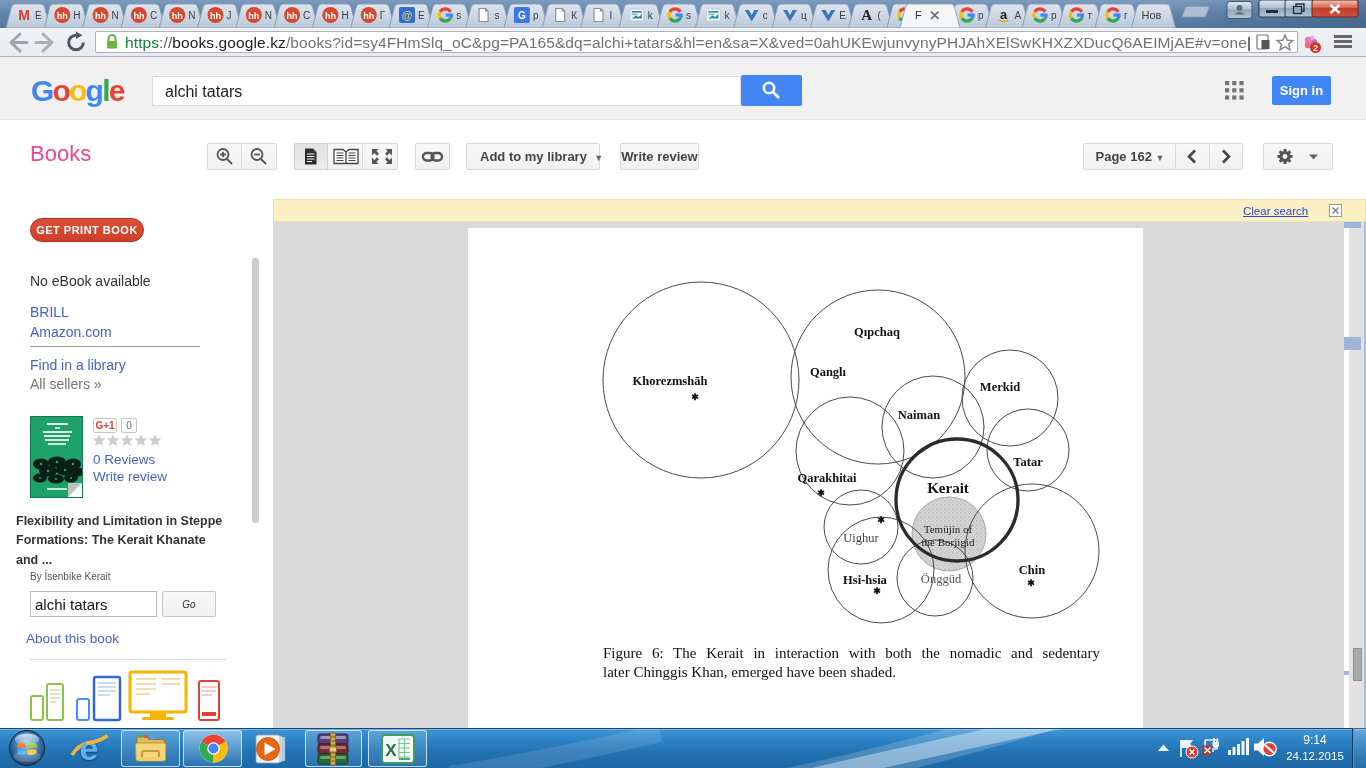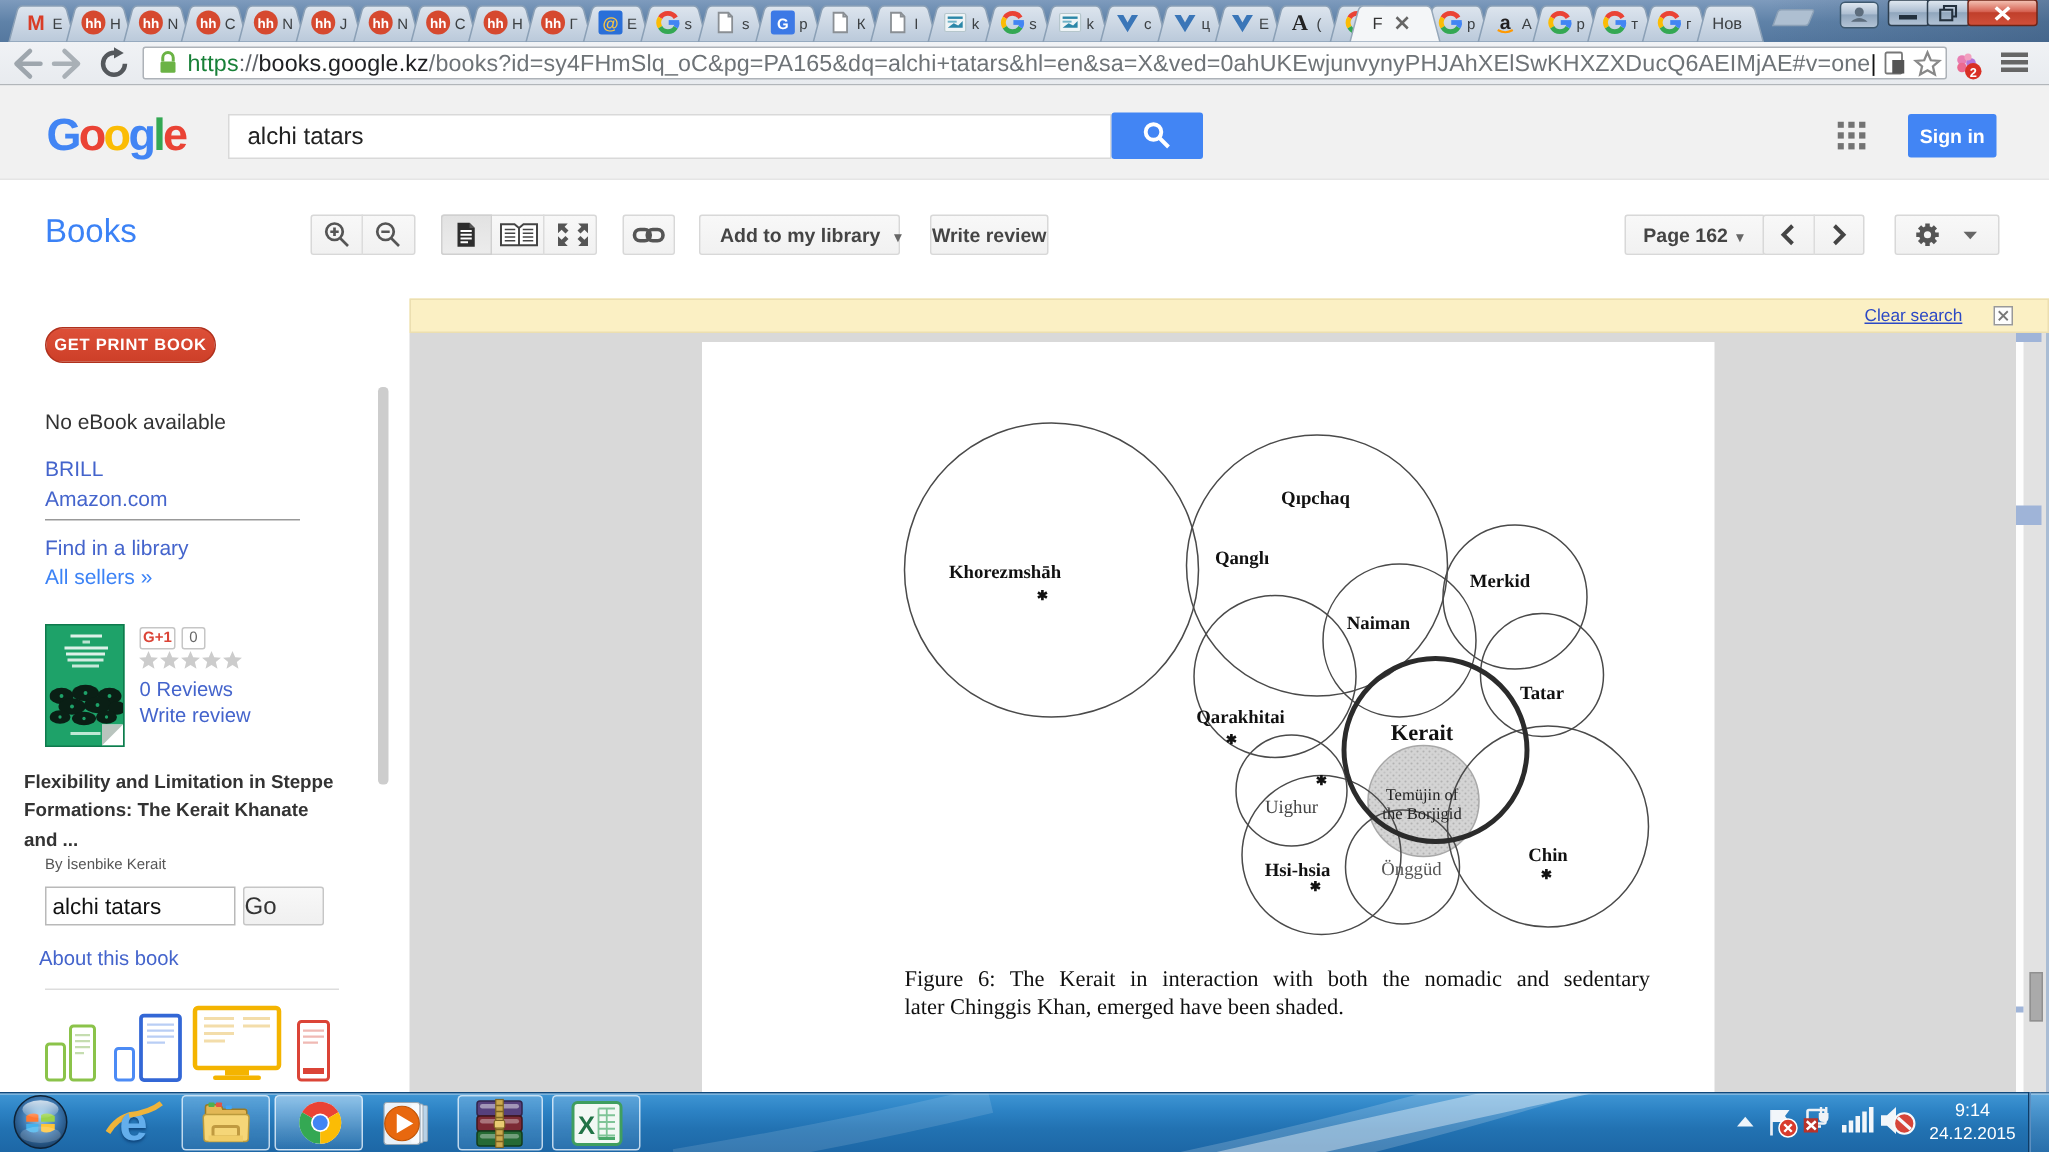--- a/index.html
+++ b/index.html
@@ -276,21 +276,21 @@
 <rect x="0" y="7.2" width="4.2" height="4.2"></rect>
         <rect x="7.2" y="7.2" width="4.2" height="4.2"></rect>
         <rect x="14.4" y="7.2" width="4.2" height="4.2"></rect>
 <rect x="0" y="14.4" width="4.2" height="4.2"></rect>
         <rect x="7.2" y="14.4" width="4.2" height="4.2"></rect>
         <rect x="14.4" y="14.4" width="4.2" height="4.2"></rect>
 </g>
     </svg>
 <div class="abs" style="left:1272px;top:76px;width:59px;height:29px;background:#4285f4;border-radius:2px;color:#fff;font-size:13px;font-weight:bold;text-align:center;line-height:29px;">Sign in</div>
 
-<div class="abs" style="left:30px;top:141px;font-size:22px;color:#3b82f6;">Books</div>
+<div class="abs" style="left:30px;top:141px;font-size:22px;color:#ec4899;">Books</div>
 <div class="abs" style="left:207px;top:143px;width:70px;height:27px;background:linear-gradient(#f8f8f8,#f1f1f1);border:1px solid #d8d8d8;border-radius:2px;"></div>
     <div class="abs" style="left:241px;top:143px;width:1px;height:27px;background:#dcdcdc;"></div>
     <svg class="abs" style="left:207px;top:143px" width="70" height="27" viewBox="0 0 70 27">
 <g stroke="#555" fill="none" stroke-width="1.8">
 <circle cx="16" cy="11.5" r="5.5"></circle>
         <path d="M20 16 L25 21"></path>
 <path d="M13.2 11.5 L18.8 11.5 M16 8.7 L16 14.3"></path>
 <circle cx="50" cy="11.5" r="5.5"></circle>
         <path d="M54 16 L59 21"></path>
 <path d="M47.2 11.5 L52.8 11.5"></path>
@@ -350,21 +350,21 @@
 <div class="abs" style="left:1243px;top:205px;font-size:11.5px;"><a style="color:#2b48c5">Clear search</a></div>
 <div class="abs" style="left:1329px;top:204px;width:13px;height:13px;border:1px solid #999;background:#fdfdfd;"></div>
 <svg class="abs" style="left:1329px;top:204px" width="13" height="13">
       <path d="M3.5 3.5 L9.5 9.5 M9.5 3.5 L3.5 9.5" stroke="#777" stroke-width="1.2"></path>
     </svg>
 
 <div class="abs" style="left:30px;top:218px;width:114px;height:24px;background:linear-gradient(#dd4f38,#cd3f28);border:1px solid #b0301c;border-radius:12px;color:#fff;font-size:11px;font-weight:bold;letter-spacing:0.5px;text-align:center;line-height:23px;">GET PRINT BOOK</div>
 <div class="abs" style="left:30px;top:273px;font-size:14px;color:#333;">No eBook available</div>
 <div class="abs" style="left:30px;top:302px;font-size:14px;line-height:20px;"><a style="color:#4464cc;text-decoration:none;">BRILL</a><br><a style="color:#4464cc;text-decoration:none;">Amazon.com</a></div>
 <div class="abs" style="left:30px;top:346px;width:170px;height:1px;background:#999;"></div>
-<div class="abs" style="left:30px;top:356px;font-size:14px;line-height:19px;"><a style="color:#4464cc;text-decoration:none;">Find in a library</a><br><a style="color:#3b82f6;text-decoration:none;">All sellers »</a></div>
+<div class="abs" style="left:30px;top:356px;font-size:14px;line-height:19px;"><a style="color:#4464cc;text-decoration:none;">Find in a library</a><br><a style="color:#737373;text-decoration:none;">All sellers »</a></div>
 
 <div class="abs" style="left:30px;top:416px;width:53px;height:82px;background:#1ea269;border:1px solid #0f7a4d;overflow:hidden;">
 <div class="abs" style="left:16px;top:6px;width:21px;height:1.5px;background:rgba(255,255,255,0.85);"></div>
 <div class="abs" style="left:24px;top:10px;width:5px;height:1.5px;background:rgba(255,255,255,0.7);"></div>
 <div class="abs" style="left:12px;top:14px;width:29px;height:1.5px;background:rgba(255,255,255,0.85);"></div>
 <div class="abs" style="left:13px;top:18px;width:26px;height:1.5px;background:rgba(255,255,255,0.85);"></div>
 <div class="abs" style="left:14px;top:22px;width:24px;height:1.5px;background:rgba(255,255,255,0.8);"></div>
 <div class="abs" style="left:17px;top:26px;width:18px;height:1.5px;background:rgba(255,255,255,0.75);"></div>
 <svg class="abs" style="left:2px;top:38px" width="49" height="30" viewBox="0 0 49 30">
 <g fill="#0a1f15">
@@ -403,21 +403,21 @@
 <path d="M49 1 L50.8 5.2 L55.3 5.5 L51.9 8.4 L53 12.8 L49 10.4 L45 12.8 L46.1 8.4 L42.7 5.5 L47.2 5.2 Z"></path>
 <path d="M63 1 L64.8 5.2 L69.3 5.5 L65.9 8.4 L67 12.8 L63 10.4 L59 12.8 L60.1 8.4 L56.7 5.5 L61.2 5.2 Z"></path>
 </g>
     </svg>
 <div class="abs" style="left:93px;top:451px;font-size:13.5px;line-height:17px;"><a style="color:#4464cc;text-decoration:none;">0 Reviews</a><br><a style="color:#4464cc;text-decoration:none;">Write review</a></div>
 
 <div class="abs" style="left:16px;top:512px;width:230px;font-size:12.5px;font-weight:bold;color:#333;line-height:19.3px;">Flexibility and Limitation in Steppe<br>Formations: The Kerait Khanate<br>and ...</div>
 <div class="abs" style="left:30px;top:571px;font-size:10px;color:#555;">By İsenbike Kerait</div>
 <div class="abs" style="left:30px;top:591px;width:127px;height:26px;background:#fff;border:1px solid #b9b9b9;"></div>
 <div class="abs" style="left:35px;top:596px;font-size:15px;color:#111;">alchi tatars</div>
-<div class="abs" style="left:162px;top:591px;width:54px;height:26px;background:linear-gradient(#f8f8f8,#f0f0f0);border:1px solid #c6c6c6;border-radius:2px;font-size:16px;color:#333;line-height:25px;">Go</div>
+<div class="abs" style="left:162px;top:591px;width:54px;height:26px;background:linear-gradient(#f8f8f8,#f0f0f0);border:1px solid #c6c6c6;border-radius:2px;font-size:10px;color:#333;text-align:center;line-height:25px;font-style:italic;">Go</div>
 <div class="abs" style="left:26px;top:631px;font-size:13.5px;"><a style="color:#4464cc;text-decoration:none;">About this book</a></div>
 <div class="abs" style="left:30px;top:659px;width:196px;height:1px;background:#ddd;"></div>
 <svg class="abs" style="left:30px;top:668px" width="200" height="54" viewBox="0 0 200 54">
 <g fill="#fff">
 <rect x="1" y="28" width="12" height="24" rx="2" stroke="#8bc34a" stroke-width="2"></rect>
 <rect x="17" y="16" width="16" height="36" rx="2" stroke="#8bc34a" stroke-width="2"></rect>
 <rect x="47" y="31" width="12" height="21" rx="2" stroke="#4c8bf5" stroke-width="2"></rect>
 <rect x="64" y="9" width="26" height="43" rx="2" stroke="#3367d6" stroke-width="2.5"></rect>
 <rect x="100" y="4" width="56" height="40" rx="2" stroke="#f4b400" stroke-width="3"></rect>
 <rect x="169" y="13" width="20" height="39" rx="2" stroke="#db4437" stroke-width="2"></rect>

